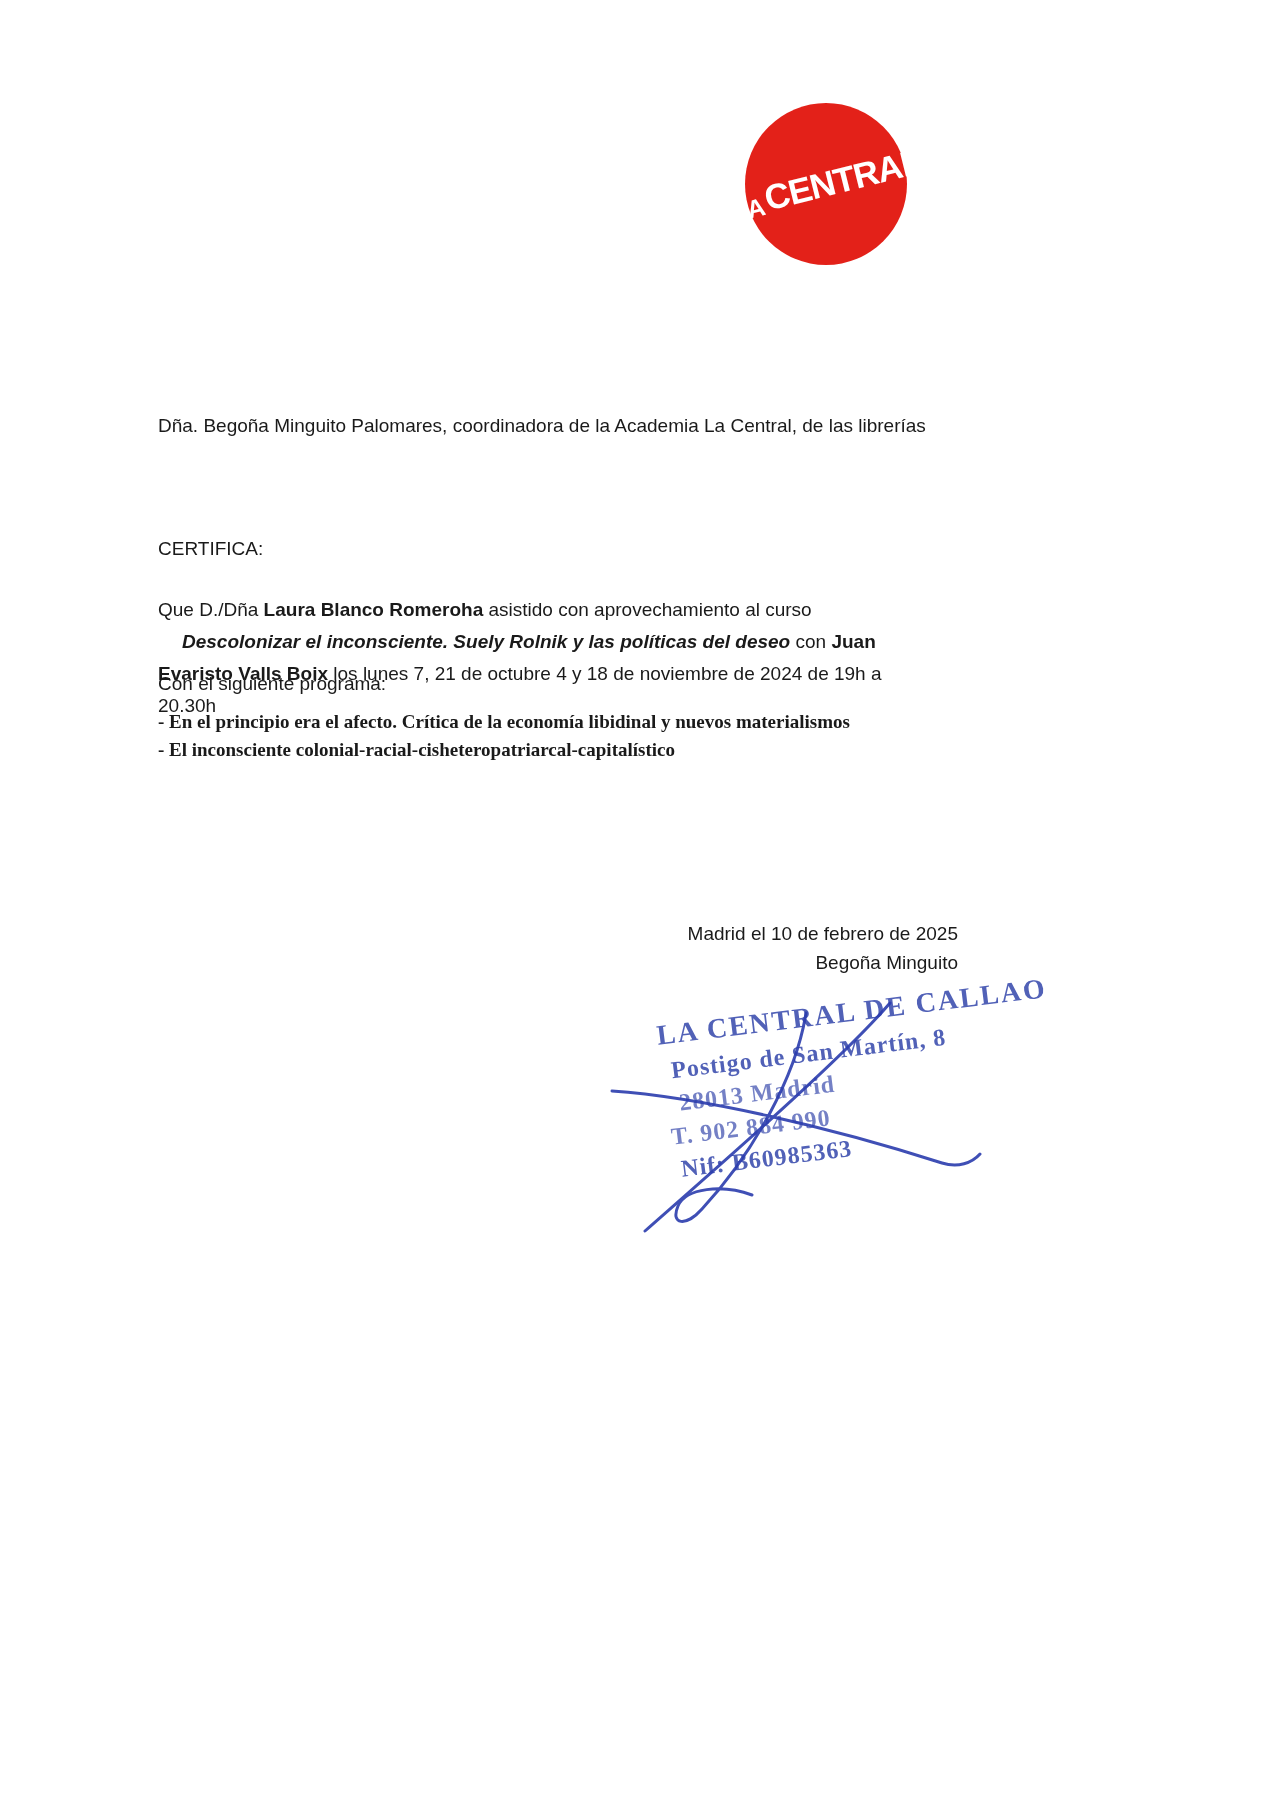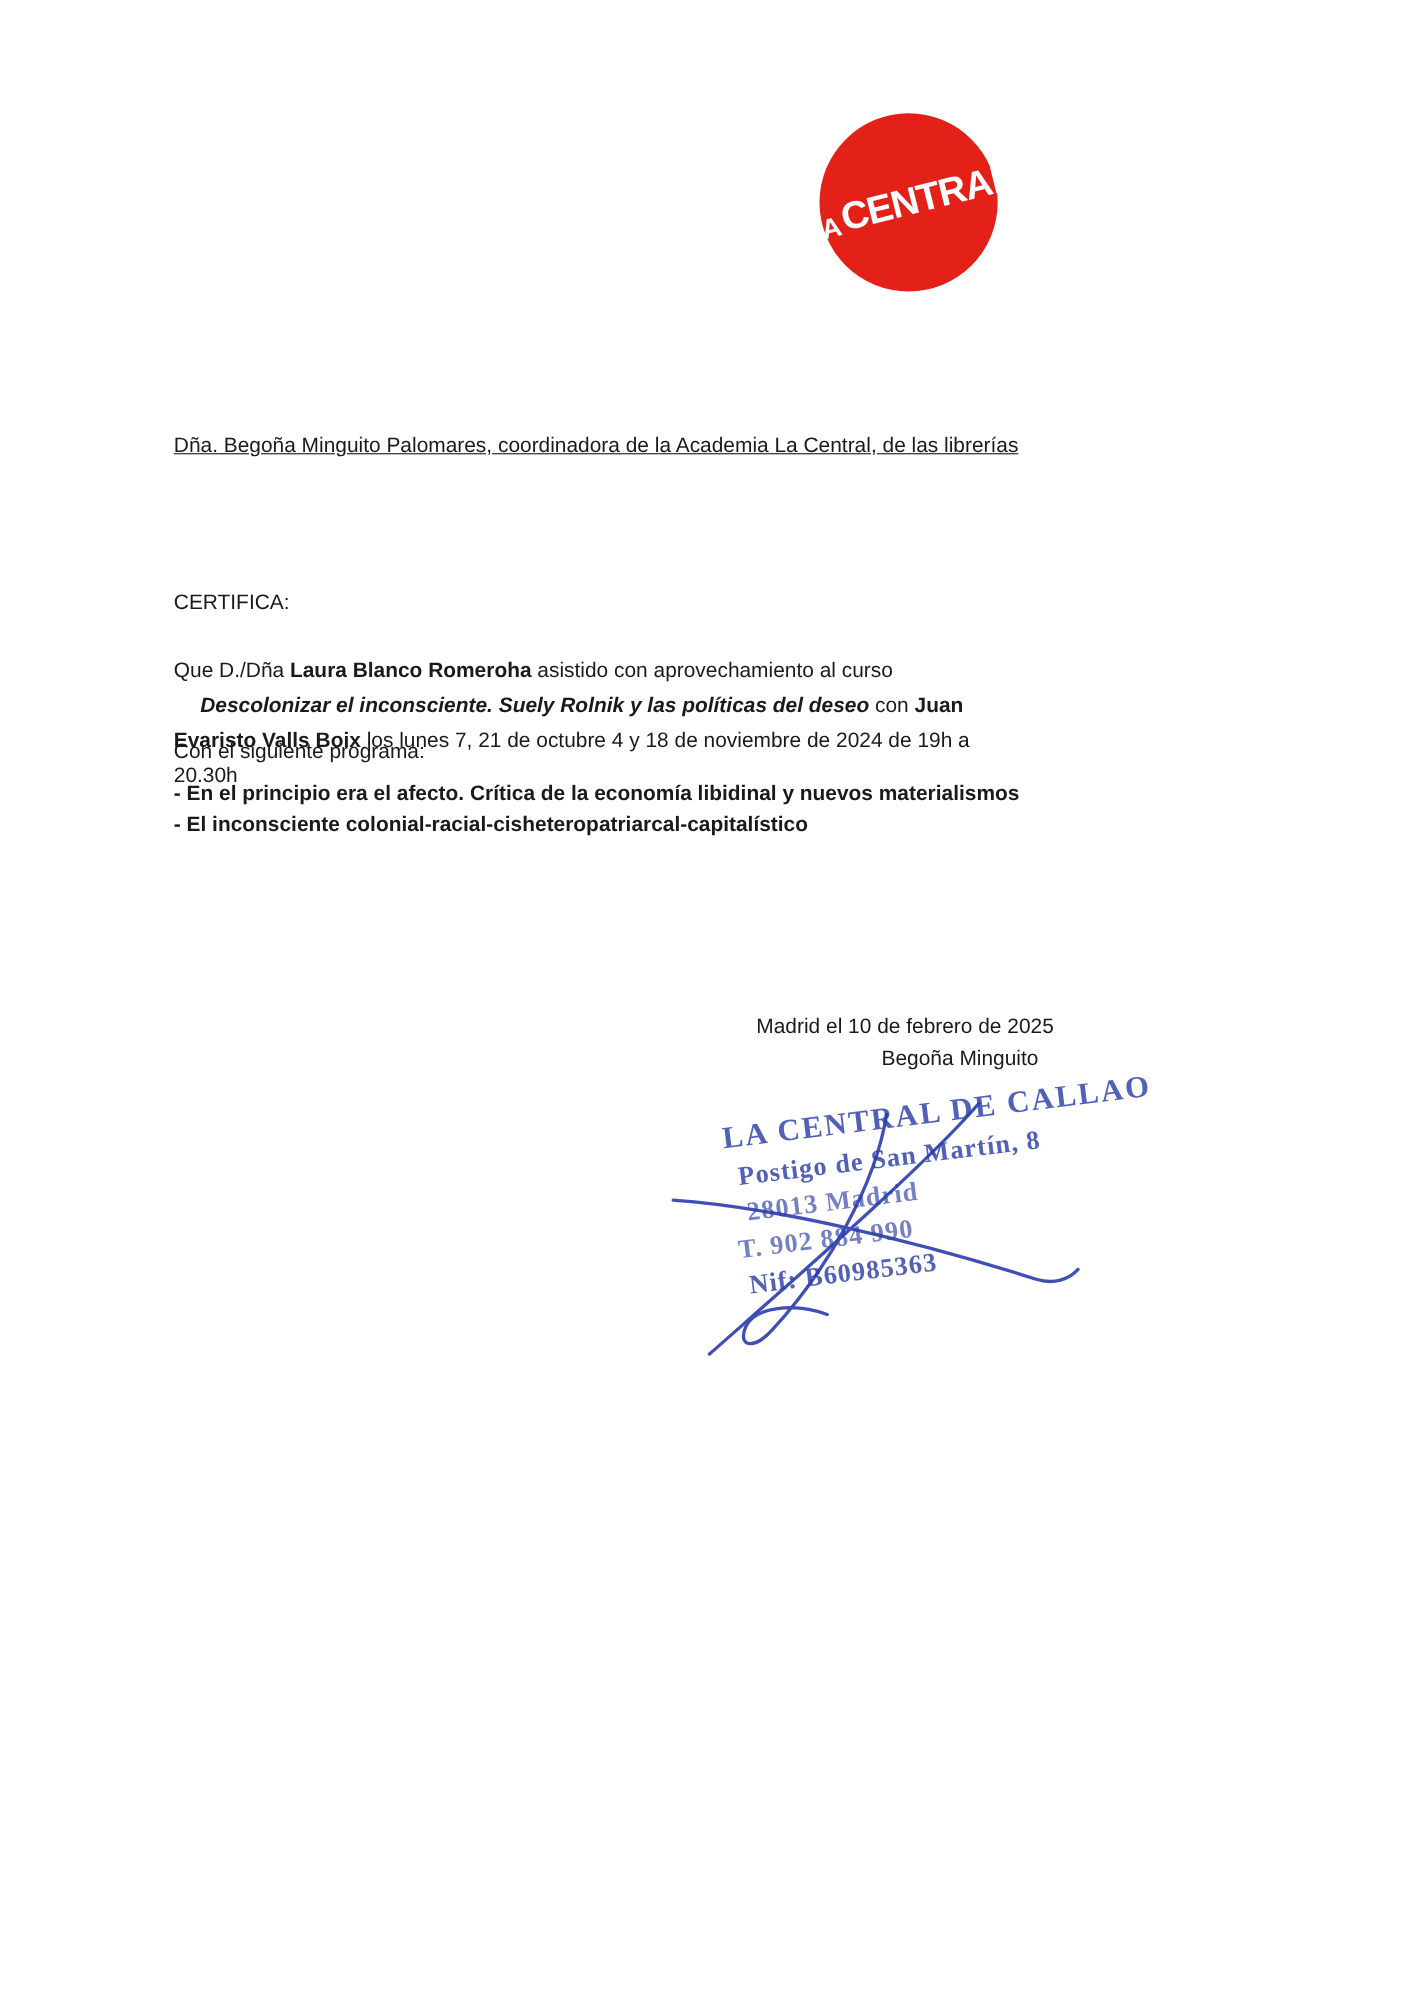--- a/index.html
+++ b/index.html
@@ -34,31 +34,31 @@
     white-space: nowrap;
     display: flex;
     align-items: baseline;
     letter-spacing: -1px;
   }
   .logo-word1 { font-size: 25px; margin-right: 3px; transform: translateY(3px); }
   .logo-word2 { font-size: 35px; }
 
   
   .textblock { position: absolute; left: 158px; font-size: 19px; line-height: 32px; }
-  .intro   { top: 390px; width: 860px; text-decoration: underline; }
+  .intro   { top: 410px; width: 860px; }
   .certifica { top: 533px; font-size: 19px; }
   .course  { top: 575px; width: 745px; }
   .course b { font-weight: 700; margin-top: 26px; }
   .course .bold-italic { font-weight: 700; font-style: italic; margin-left: 24px; }
   .program-heading { top: 668px; }
   .program { top: 708px; width: 920px; font-weight: 700; line-height: 28px; }
-  .program div { margin: 0 0 0 0; }
+  .program div { margin: 0 0 0 0; font-family: Liberation Serif, serif; }
 
   .closing-date { position: absolute; left: 158px; top: 923px; width: 800px; text-align: right; font-size: 19px; }
-  .closing-name { position: absolute; left: 144px; top: 952px; width: 800px; text-align: right; font-size: 19px; }
+  .closing-name { position: absolute; left: 158px; top: 952px; width: 800px; text-align: right; font-size: 19px; }
 
   
   .stamp {
     position: absolute;
     left: 655px;
     top: 1020px;
     transform: rotate(-7deg);
     transform-origin: left top;
     color: #3a4cae;
     opacity: 0.88;

